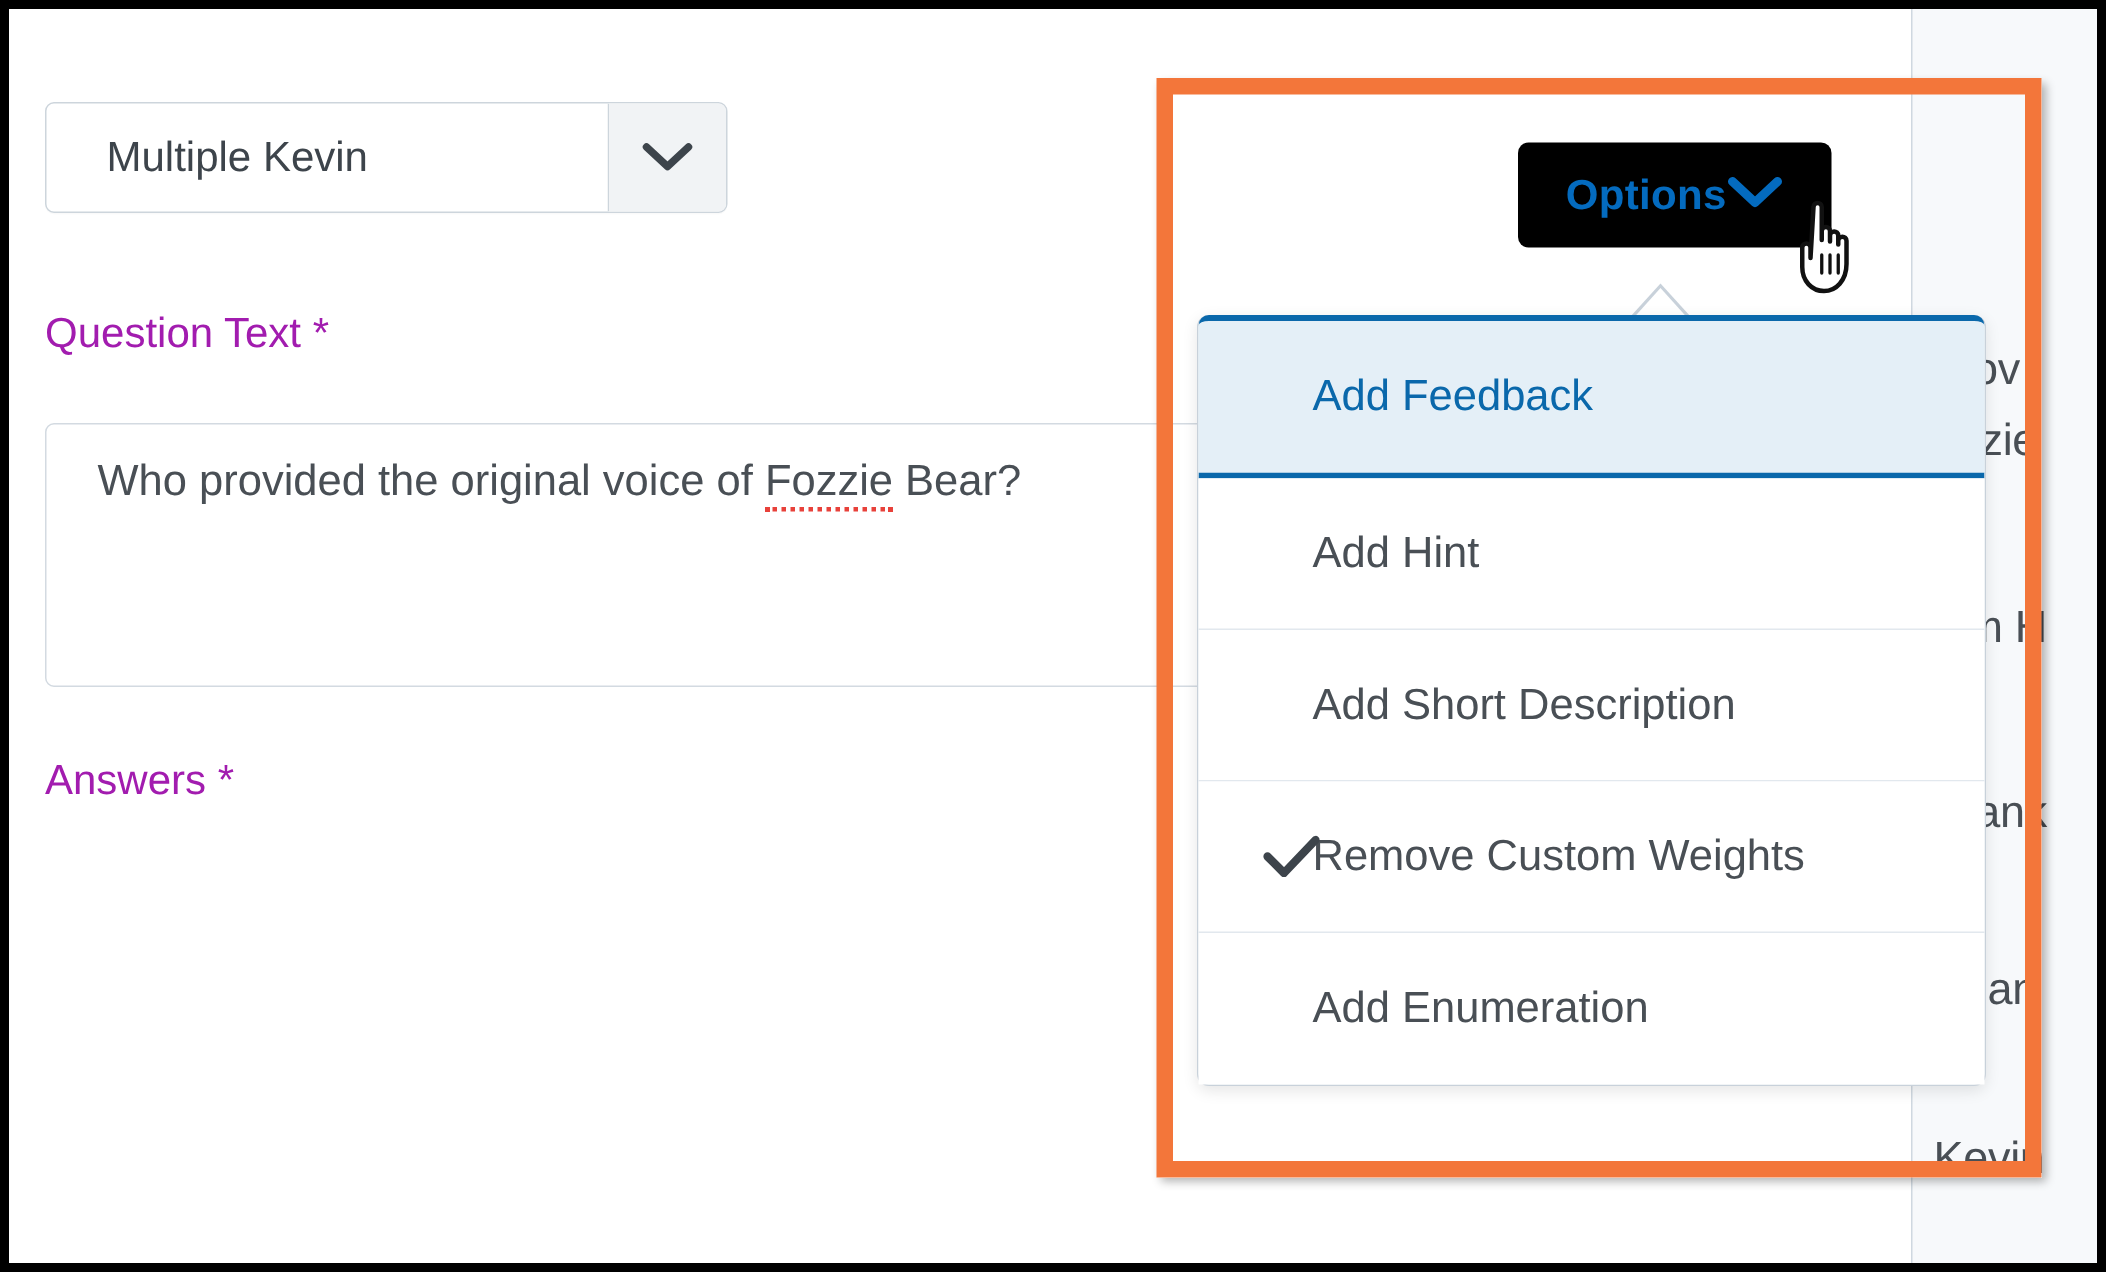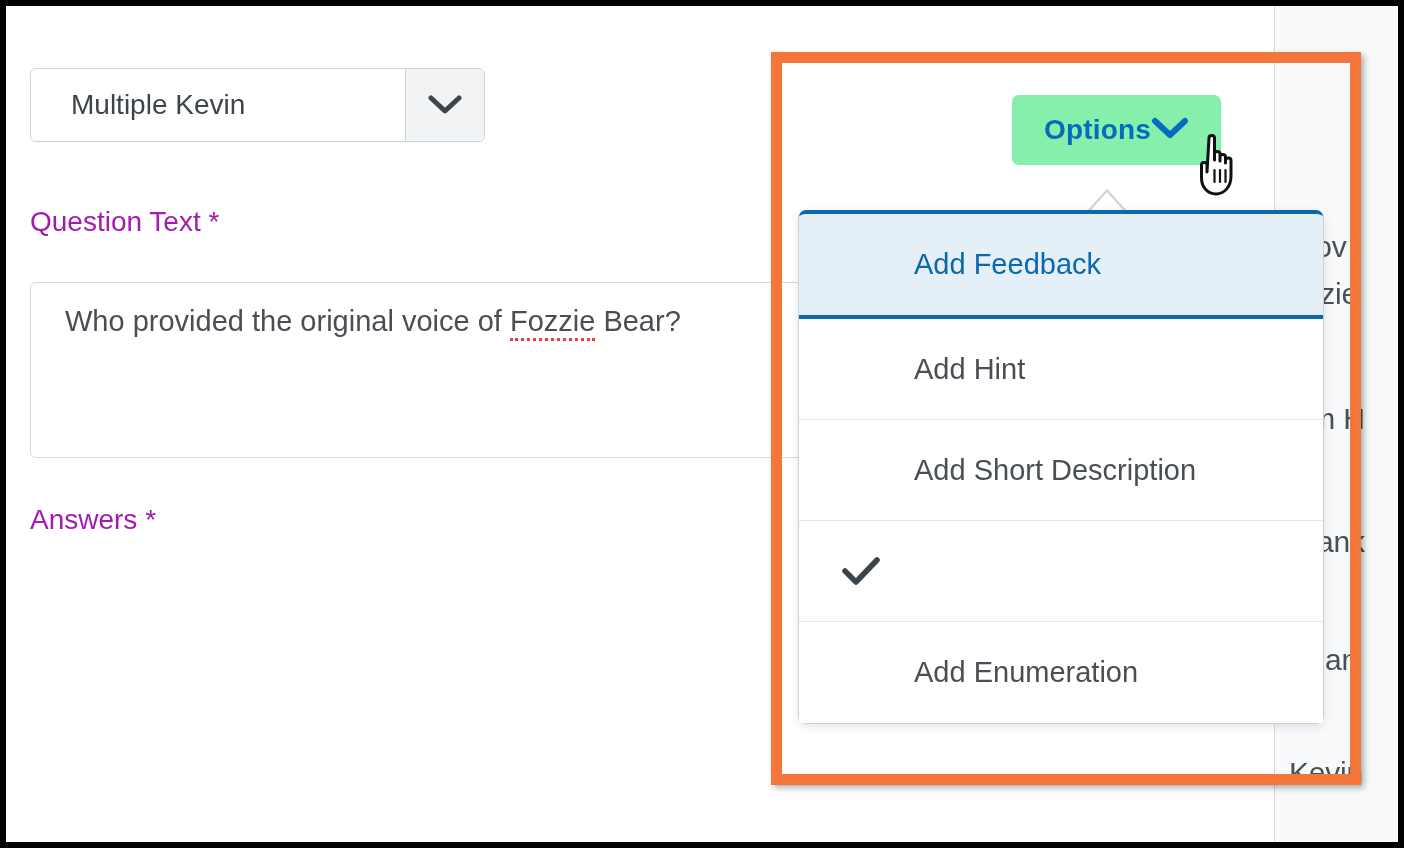--- a/index.html
+++ b/index.html
@@ -124,21 +124,21 @@
   
   .ans-row { position: absolute; left: 0; }
 
   
   .options-btn {
     position: absolute;
     left: 1006px;
     top: 89px;
     width: 209px;
     height: 70px;
-    background: #86efac;
+    background: #000000;
     border-radius: 7px;
     display: flex;
     align-items: center;
     justify-content: center;
     cursor: pointer;
   }
   .options-btn .txt {
     font-size: 28px;
     font-weight: bold;
     color: #046bbf;
@@ -182,21 +182,21 @@
     align-items: center;
     box-sizing: border-box;
     border-bottom: 1px solid #e2e8ee;
     background: #ffffff;
     cursor: pointer;
   }
   .menu-item:last-child { border-bottom: none; }
   .menu-item .mi-label {
     font-size: 29px;
     color: #494f55;
-    padding-left: 115px;
+    padding-left: 76px;
     white-space: nowrap;
   }
   .menu-item .mi-check {
     position: absolute;
     left: 42px;
     top: 50%;
     transform: translateY(-50%);
     width: 40px;
     display: flex;
     align-items: center;
@@ -314,20 +314,21 @@
     <div class="menu-item">
       <span class="mi-label">Add Short Description</span>
     </div>
 
     <div class="menu-item">
       <span class="mi-check">
         <svg width="40" height="32" viewBox="0 0 40 32" aria-hidden="true">
           <path d="M4 16 L15 27 L36 5" fill="none" stroke="#3d444b" stroke-width="5.5" stroke-linecap="round" stroke-linejoin="round"></path>
         </svg>
       </span>
+      <span class="mi-label">Remove Custom Weights</span>
     </div>
 
     <div class="menu-item">
       <span class="mi-label">Add Enumeration</span>
     </div>
 
   </div>
 
   <div class="highlight-frame"></div>
 

